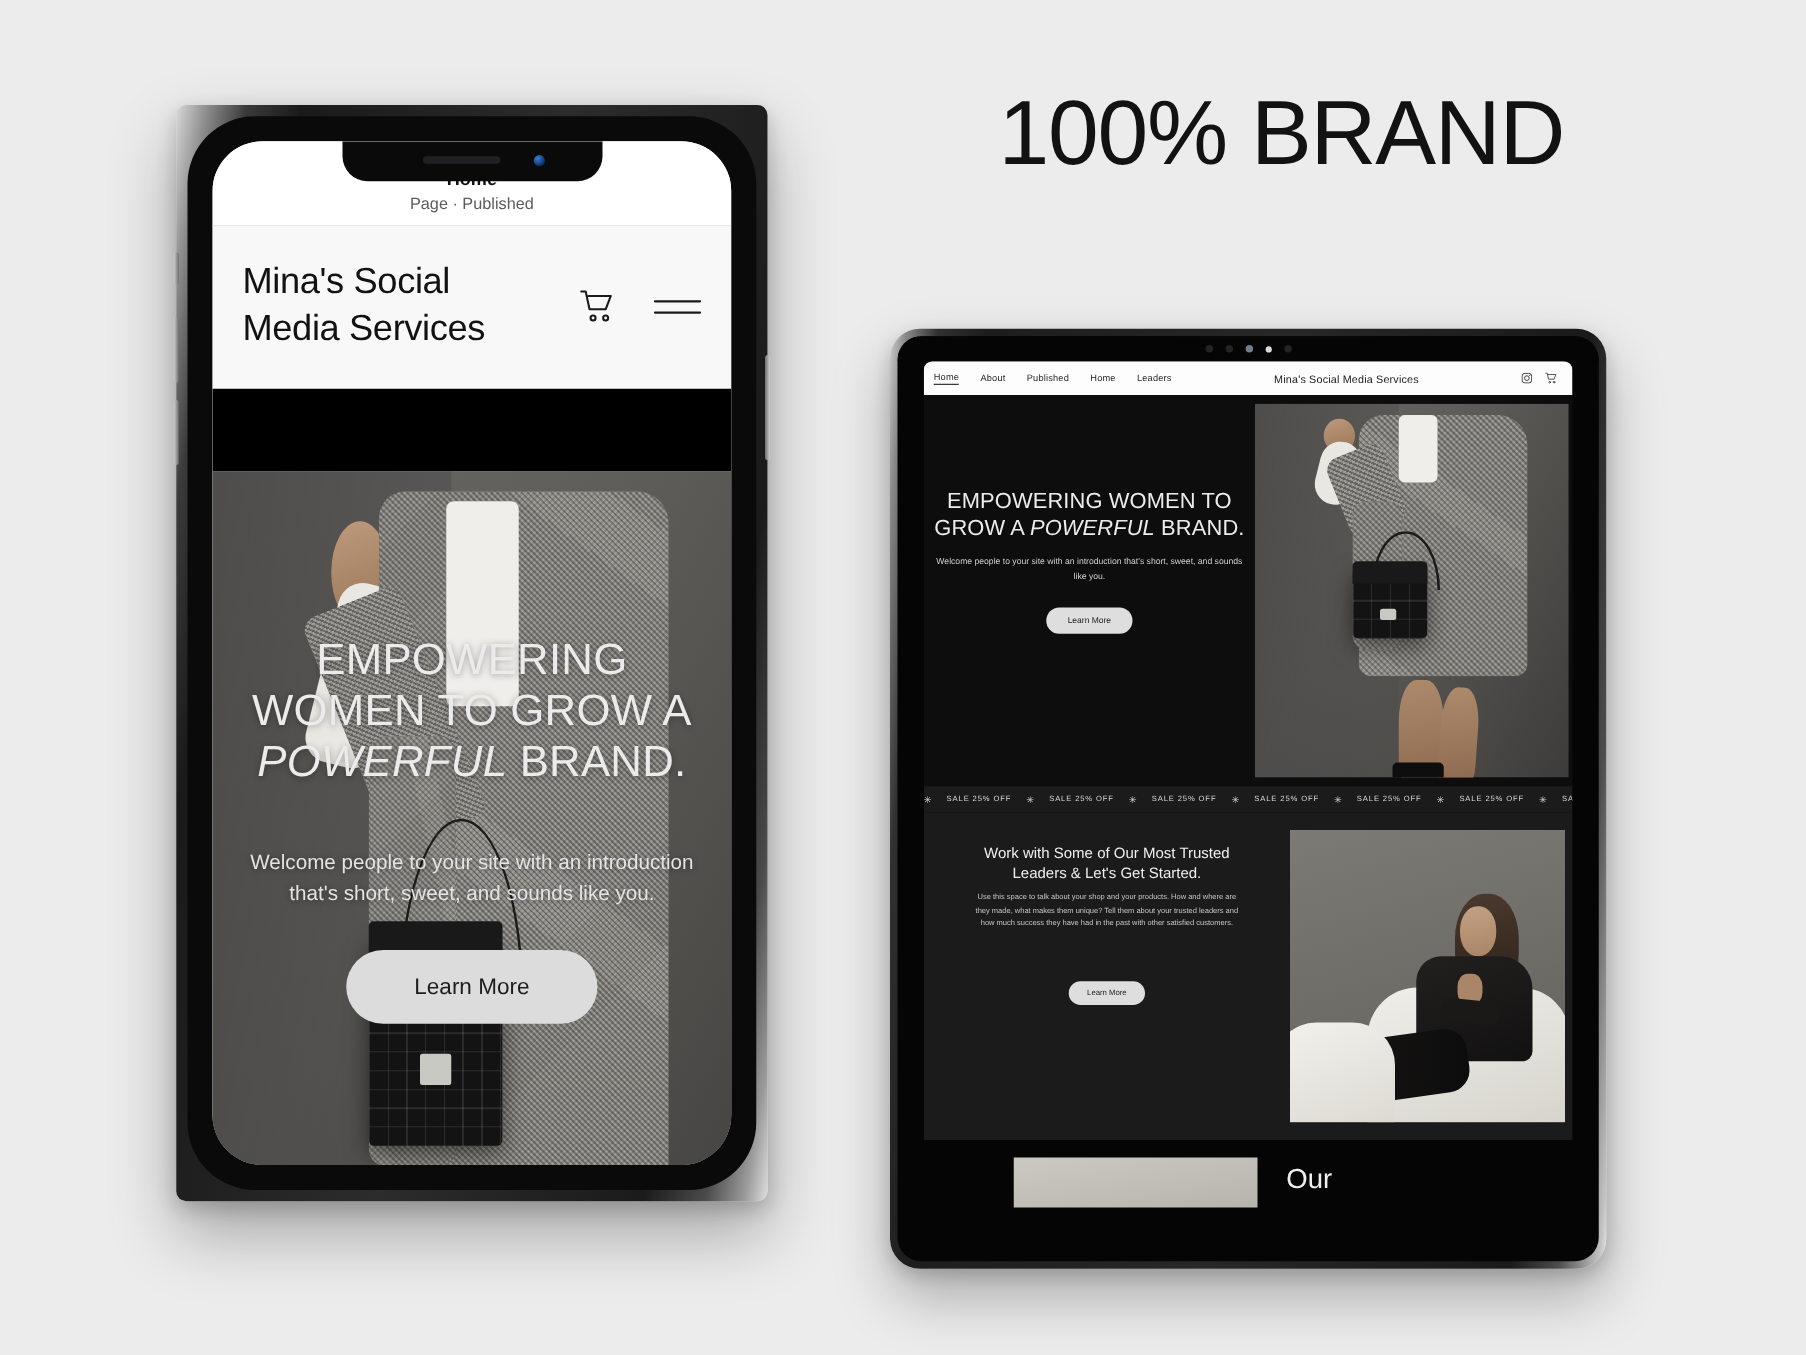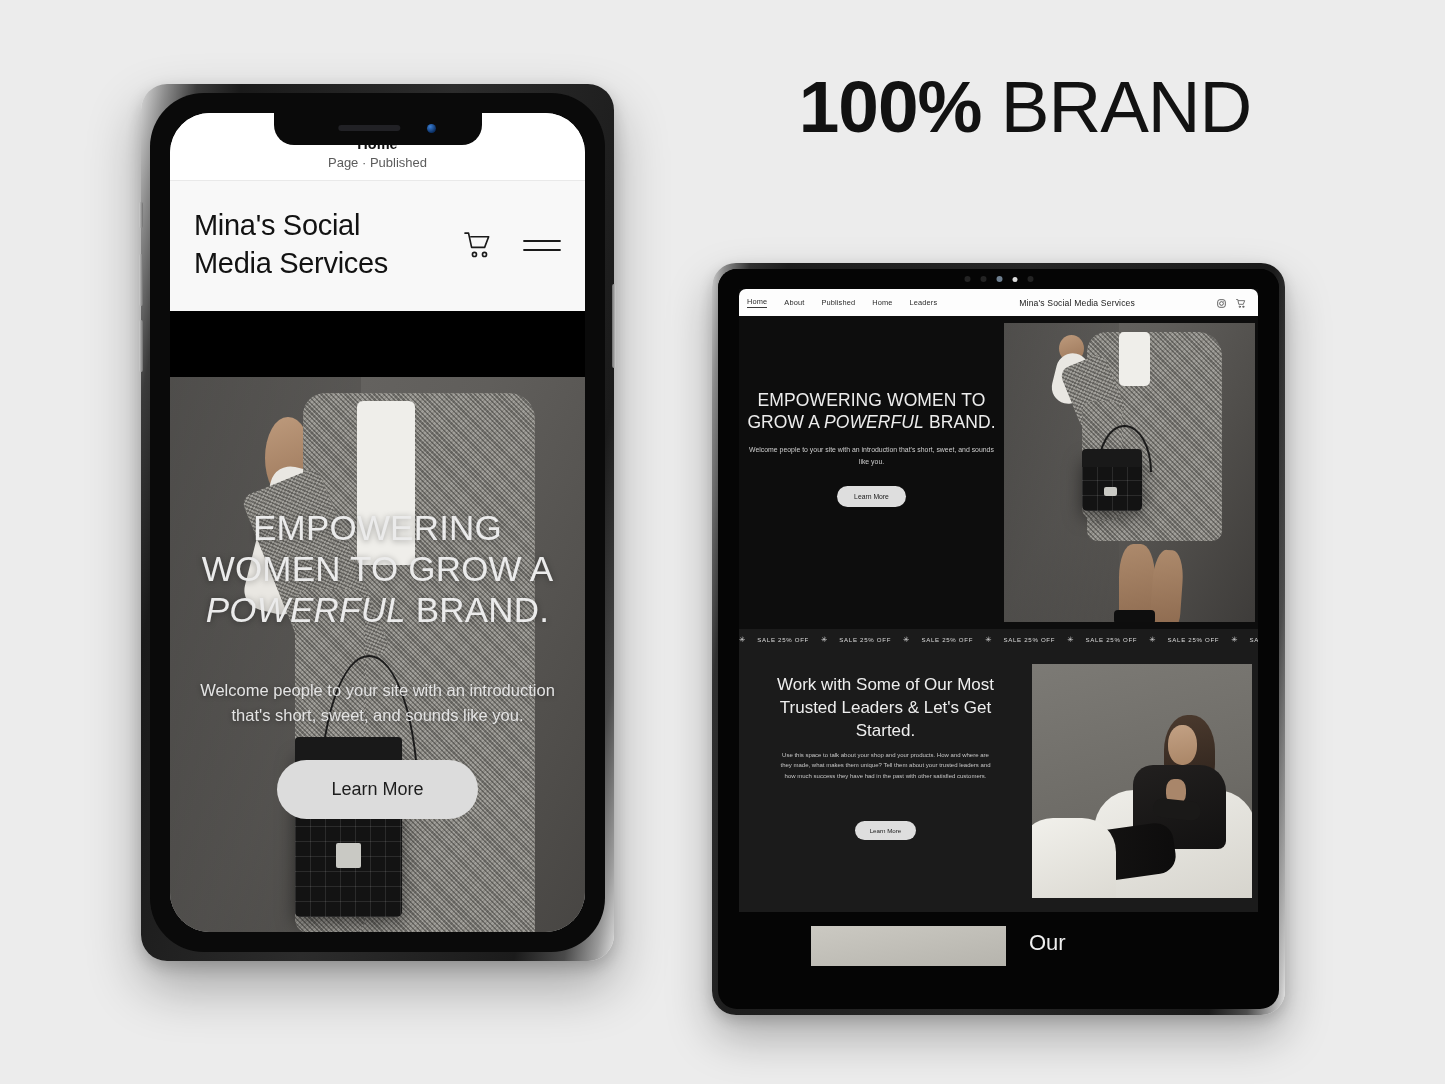--- a/index.html
+++ b/index.html
@@ -12,28 +12,28 @@
   .stage { position:relative; width:1445px; height:1084px; background:#ececec; }
 
   
   .headline {
     position:absolute; left:735px; top:72px; width:580px;
     text-align:center; line-height:0.95; color:#121212;
     letter-spacing:-1px;
   }
   .headline .l1 { font-size:73px; white-space:nowrap; }
   .headline .l2 { font-size:73px; white-space:nowrap; }
-  .headline .pct { font-weight:bold; }
+  .headline .pct { font-weight:normal; }
   .headline .lt { font-weight:400; }
 
   
   .phone {
     position:absolute; left:141px; top:84px;
     width:473px; height:877px;
-    border-radius:26px;
+    border-radius:8px;
     background:linear-gradient(100deg,#d8d8d8 0%,#8d8d8d 4%,#3a3a3a 9%,#1a1a1a 16%,#2c2c2c 50%,#1b1b1b 84%,#4a4a4a 92%,#9b9b9b 97%,#dedede 100%);
     box-shadow:0 26px 54px rgba(0,0,0,0.30), 0 6px 16px rgba(0,0,0,0.18);
   }
   .phone-inner {
     position:absolute; left:9px; top:9px; right:9px; bottom:9px;
     border-radius:54px; background:#0a0a0a;
   }
   .phone-screen {
     position:absolute; left:20px; top:20px; right:20px; bottom:20px;
     border-radius:40px; overflow:hidden; background:#fff;
@@ -198,21 +198,21 @@
   }
   .t-sale span.item {
     font-size:6.1px; color:#dadada; letter-spacing:0.7px; padding:0 12px; flex:none;
   }
   .t-sale span.star { font-size:7.5px; color:#cfcfcf; flex:none; }
 
   
   .t-sec2 { display:flex; height:262px; background:#1b1b1b; padding:14px 6px 14px 0; }
   .t-sec2-left { flex:1; position:relative; }
   .t-sec2-copy { position:absolute; left:0; right:0; top:10px; text-align:center; padding:0 38px; }
-  .t-h2 { font-size:17px; color:#eee; line-height:1.35; }
+  .t-h2 { font-size:12px; color:#eee; line-height:1.35; }
   .t-body { margin-top:7px; font-size:6px; color:#c6c6c6; line-height:1.75; }
   .t-cta2 {
     display:inline-block; margin-top:40px; background:#dedede; color:#1b1b1b;
     font-size:6.2px; padding:6px 15px; border-radius:20px; border:none;
     cursor:pointer; font-family:inherit;
   }
   .t-sec2-right { flex:0 0 220px; position:relative; overflow:hidden; }
 
   
   .t-sec3 { background:#050505; height:100%; position:relative; padding-top:12px; }

